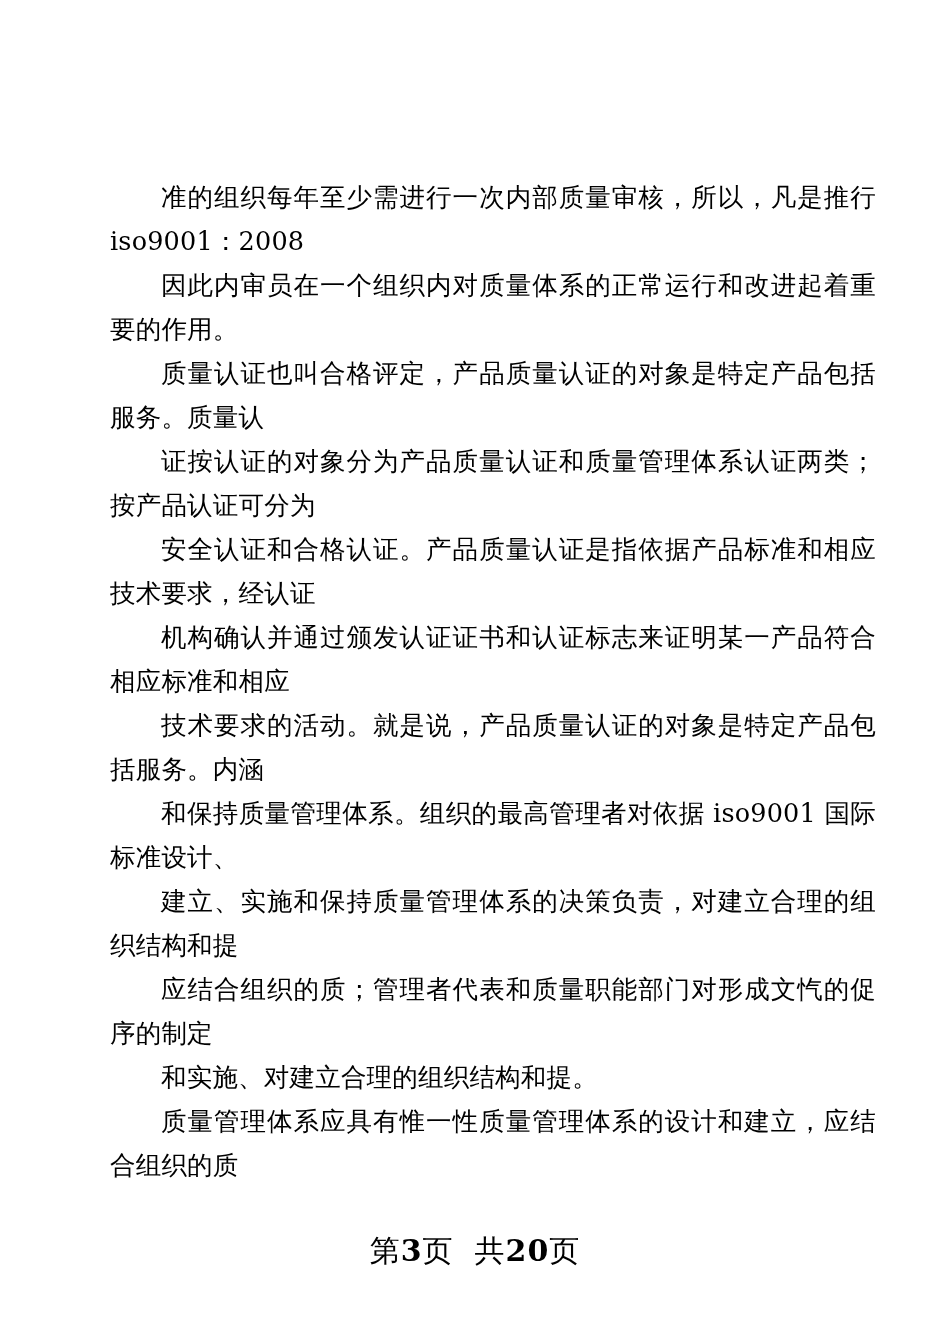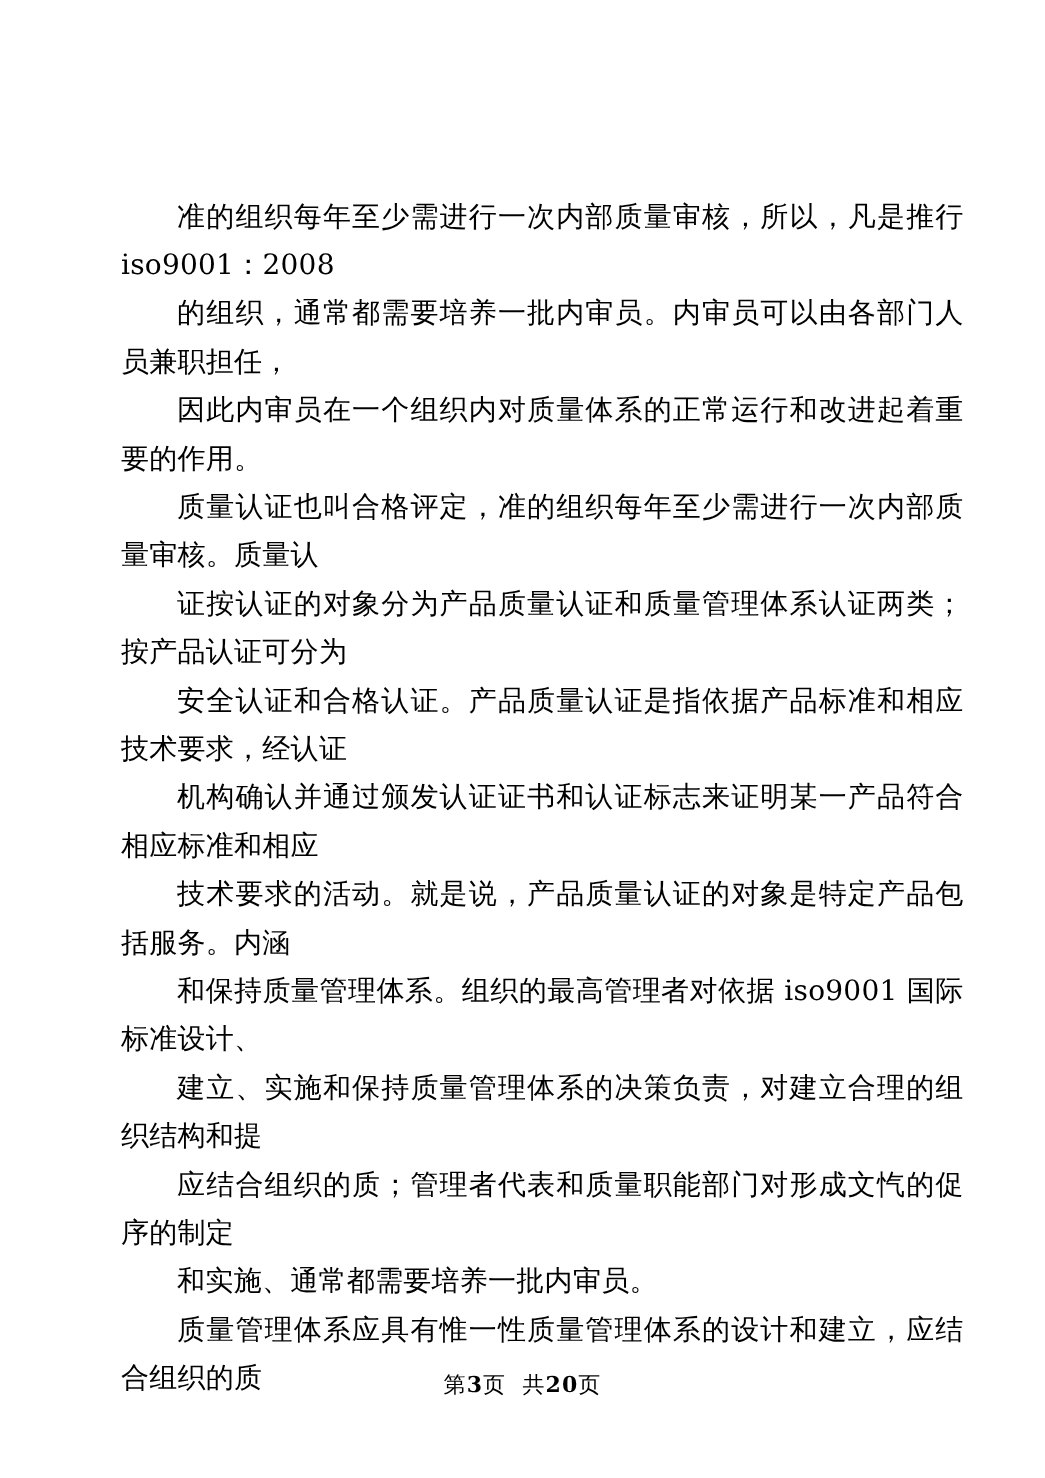--- a/index.html
+++ b/index.html
@@ -37,45 +37,44 @@
   }
   .para.nowrapjust {
     text-align: left;
   }
   .footer {
     position: absolute;
     left: 0;
     right: 0;
     bottom: 72px;
     text-align: center;
-    font-size: 20px;
+    font-size: 30px;
     letter-spacing: 1px;
     font-family: "DejaVu Serif", "Liberation Serif", serif;
   }
   .footer .pgnum {
     font-weight: bold;
   }
 </style>
 </head>
 <body>
 
 <div class="page">
   <div class="body-text">
     <p class="para">准的组织每年至少需进行一次内部质量审核，所以，凡是推行 iso9001：2008</p>
-    <p class="para">的组织，通常都需要培养一批内审员。内审员可以由各部门人员兼职担任，</p>
     <p class="para">因此内审员在一个组织内对质量体系的正常运行和改进起着重要的作用。</p>
-    <p class="para">质量认证也叫合格评定，准的组织每年至少需进行一次内部质量审核。质量认</p>
+    <p class="para">质量认证也叫合格评定，产品质量认证的对象是特定产品包括服务。质量认</p>
     <p class="para">证按认证的对象分为产品质量认证和质量管理体系认证两类；按产品认证可分为</p>
     <p class="para">安全认证和合格认证。产品质量认证是指依据产品标准和相应技术要求，经认证</p>
     <p class="para">机构确认并通过颁发认证证书和认证标志来证明某一产品符合相应标准和相应</p>
     <p class="para">技术要求的活动。就是说，产品质量认证的对象是特定产品包括服务。内涵</p>
     <p class="para">和保持质量管理体系。组织的最高管理者对依据 iso9001 国际标准设计、</p>
     <p class="para">建立、实施和保持质量管理体系的决策负责，对建立合理的组织结构和提</p>
     <p class="para">应结合组织的质；管理者代表和质量职能部门对形成文忾的促序的制定</p>
-    <p class="para nowrapjust">和实施、通常都需要培养一批内审员。</p>
+    <p class="para nowrapjust">和实施、对建立合理的组织结构和提。</p>
     <p class="para">质量管理体系应具有惟一性质量管理体系的设计和建立，应结合组织的质</p>
 
   </div>
 
   <div class="footer">
     <span>第</span><span class="pgnum">3</span><span>页</span>&nbsp;&nbsp;<span>共</span><span class="pgnum">20</span><span>页</span>
   </div>
 </div>
 
 </body></html>

